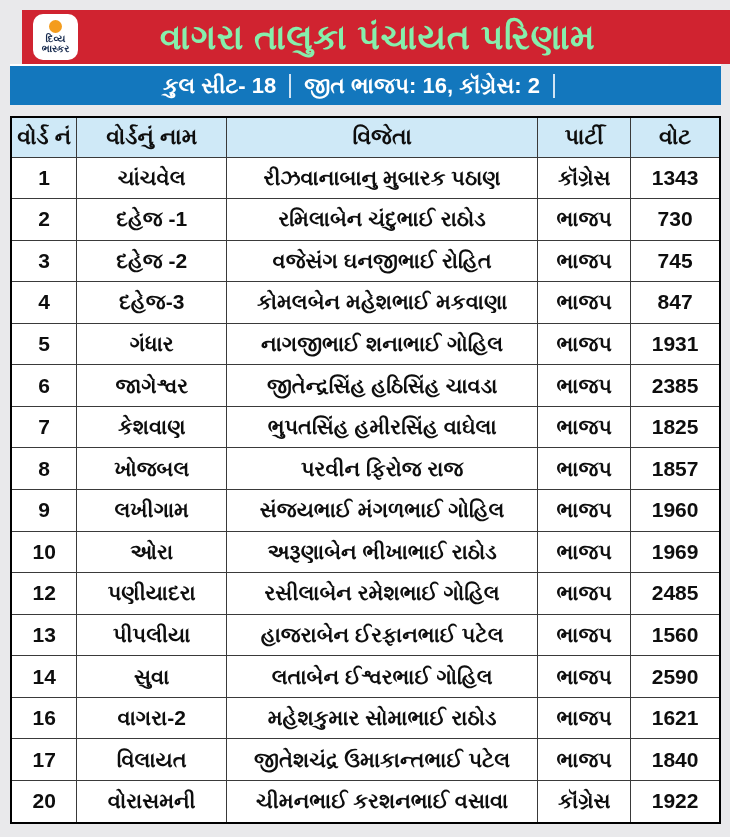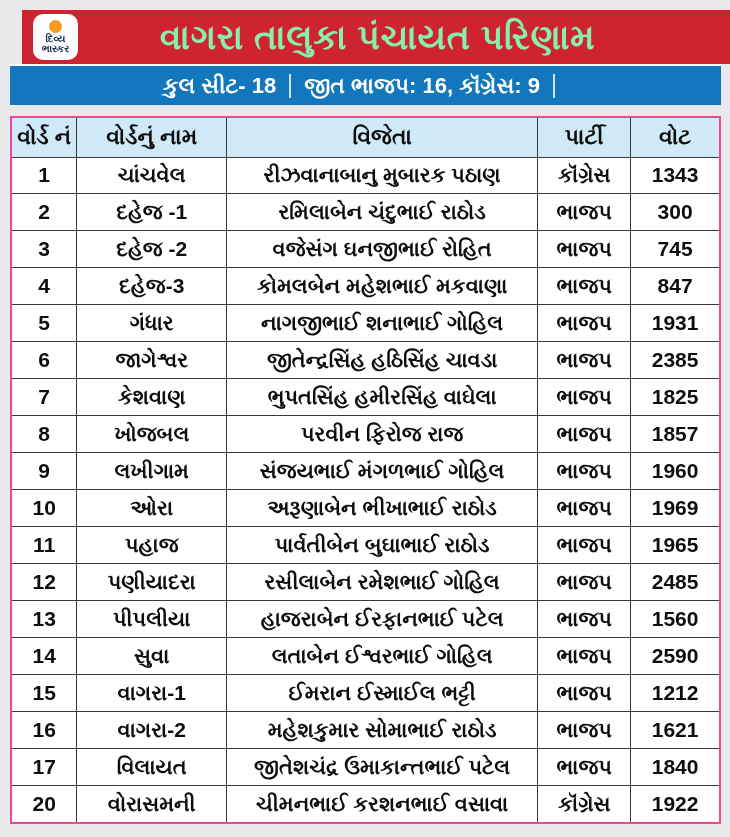--- a/index.html
+++ b/index.html
@@ -57,21 +57,21 @@
     display: inline-block; width: 2px; height: 24px;
     background: #cfe4f4; margin: 0 13px;
   }
 
   
   table.results {
     position: absolute; left: 10px; top: 116px;
     width: 711px; height: 708px;
     border-collapse: collapse; table-layout: fixed;
     background: #ffffff;
-    border: 2px solid #ec4899;
+    border: 2px solid #000000;
   }
   table.results th, table.results td {
     border: 1px solid #3a3a3a;
     text-align: center; vertical-align: middle;
     font-weight: 700; color: #0e0e0e;
     overflow: hidden; white-space: nowrap;
   }
   table.results thead tr { height: 40px; }
   table.results th {
     background: #cfe9f7; font-size: 22px;
@@ -97,21 +97,21 @@
       </div>
     </div>
     <div class="title">વાગરા તાલુકા પંચાયત પરિણામ</div>
   </div>
 
   <div class="white-line"></div>
 
   <div class="statsbar">
     <span class="seg">કુલ સીટ- 18</span>
     <span class="sep"></span>
-    <span class="seg">જીત ભાજપ: 16, કૉંગ્રેસ: 9</span>
+    <span class="seg">જીત ભાજપ: 16, કૉંગ્રેસ: 2</span>
     <span class="sep"></span>
   </div>
 
   <table class="results">
     <colgroup>
       <col class="c1">
         <col class="c2">
         <col class="c3">
         <col class="c4">
         <col class="c5">
@@ -131,21 +131,21 @@
           <td>ચાંચવેલ</td>
           <td>રીઝવાનાબાનુ મુબારક પઠાણ</td>
           <td>કૉંગ્રેસ</td>
           <td>1343</td>
         </tr>
         <tr>
           <td>2</td>
           <td>દહેજ -1</td>
           <td>રમિલાબેન ચંદુભાઈ રાઠોડ</td>
           <td>ભાજપ</td>
-          <td>300</td>
+          <td>730</td>
         </tr>
         <tr>
           <td>3</td>
           <td>દહેજ -2</td>
           <td>વજેસંગ ઘનજીભાઈ રોહિત</td>
           <td>ભાજપ</td>
           <td>745</td>
         </tr>
         <tr>
           <td>4</td>
@@ -190,53 +190,39 @@
           <td>1960</td>
         </tr>
         <tr>
           <td>10</td>
           <td>ઓરા</td>
           <td>અરૂણાબેન ભીખાભાઈ રાઠોડ</td>
           <td>ભાજપ</td>
           <td>1969</td>
         </tr>
         <tr>
-          <td>11</td>
-          <td>પહાજ</td>
-          <td>પાર્વતીબેન બુઘાભાઈ રાઠોડ</td>
-          <td>ભાજપ</td>
-          <td>1965</td>
-        </tr>
-        <tr>
           <td>12</td>
           <td>પણીયાદરા</td>
           <td>રસીલાબેન રમેશભાઈ ગોહિલ</td>
           <td>ભાજપ</td>
           <td>2485</td>
         </tr>
         <tr>
           <td>13</td>
           <td>પીપલીયા</td>
           <td>હાજરાબેન ઈરફાનભાઈ પટેલ</td>
           <td>ભાજપ</td>
           <td>1560</td>
         </tr>
         <tr>
           <td>14</td>
           <td>સુવા</td>
           <td>લતાબેન ઈશ્વરભાઈ ગોહિલ</td>
           <td>ભાજપ</td>
           <td>2590</td>
-        </tr>
-        <tr>
-          <td>15</td>
-          <td>વાગરા-1</td>
-          <td>ઈમરાન ઈસ્માઈલ ભટ્ટી</td>
-          <td>ભાજપ</td>
-          <td>1212</td>
         </tr>
         <tr>
           <td>16</td>
           <td>વાગરા-2</td>
           <td>મહેશકુમાર સોમાભાઈ રાઠોડ</td>
           <td>ભાજપ</td>
           <td>1621</td>
         </tr>
         <tr>
           <td>17</td>

